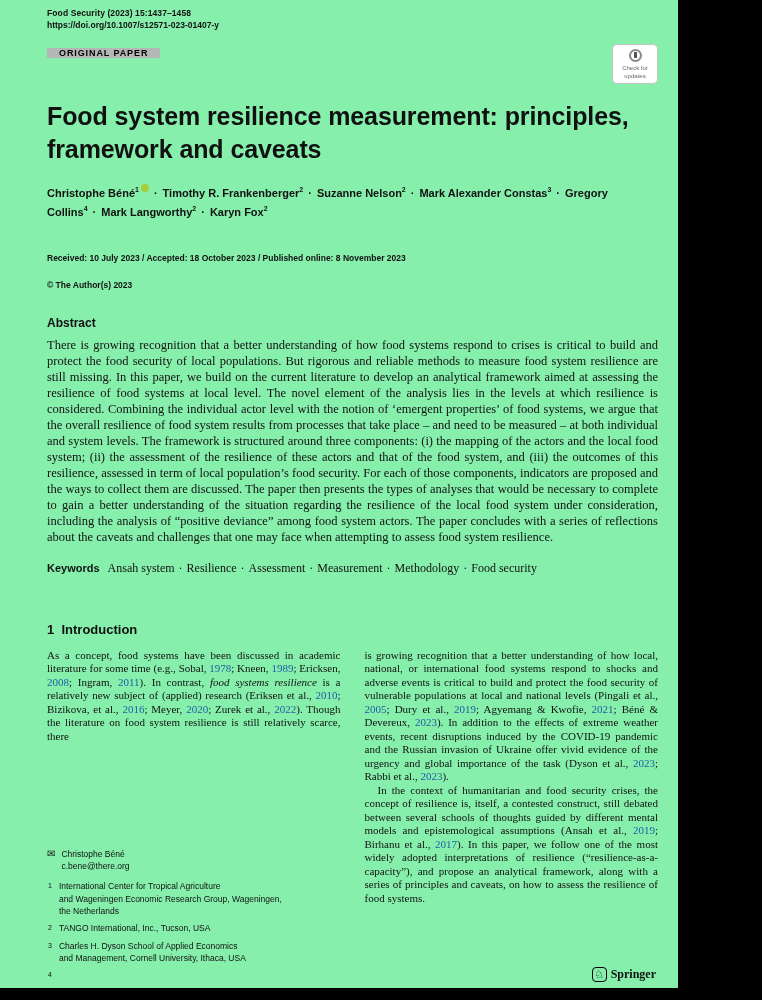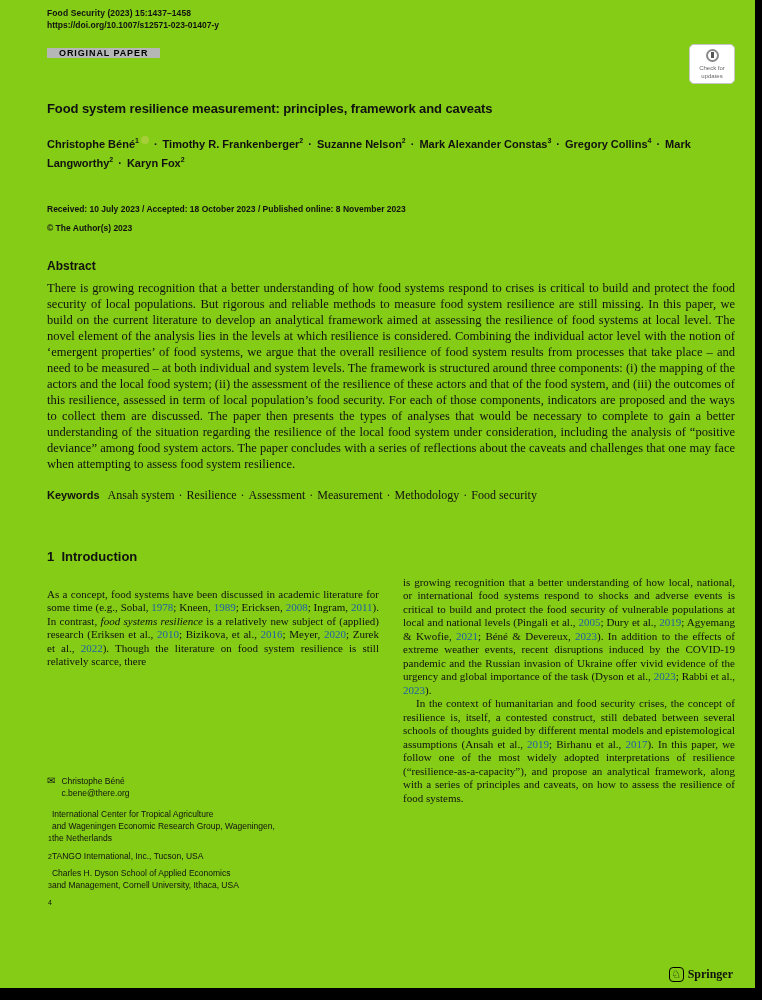--- a/index.html
+++ b/index.html
@@ -1,66 +1,66 @@
 <!DOCTYPE html>
 <html lang="en" style="--link: #1f5fa6; --badge-bg: #b5b6b6; --orcid: #a6ce39;"><head>
 <meta charset="utf-8">
 <style>
   * { margin:0; padding:0; box-sizing:border-box; }
   html,body { width:762px; height:1000px; }
   body { background:#000; position:relative; font-family:"Liberation Sans",sans-serif; color:#111; }
-  .sheet { position:absolute; top:0; left:0; width:755px; height:988px; background:#84cc16;
+  .sheet { position:absolute; top:0; left:0; width:678px; height:988px; background:#86efac;
            padding:8px 20px 0 47px; overflow:hidden; }
 
   .journal-ref { font-size:8.5px; font-weight:700; letter-spacing:.1px; }
   .doi { font-size:8.5px; font-weight:600; display:block; margin-top:2px; color:#111; text-decoration:none; }
 
   .badge-row { position:relative; margin-top:12px; height:22px; }
   .type-badge { display:inline-block; background:var(--badge-bg,#b5b6b6); color:#000; font-weight:700;
                 font-size:9px; letter-spacing:.9px; padding:0 12px; }
   .check-updates { position:absolute; right:0; top:2px; width:46px; border:1px solid #c6c6c6; border-radius:5px;
                    background:#fff; display:flex; flex-direction:column; align-items:center; padding:4px 2px 3px; cursor:pointer; }
   .cm-circle { width:13px; height:13px; border-radius:50%; border:2px solid #8a8a8a; position:relative; margin-bottom:2px; }
   .cm-circle::after { content:""; position:absolute; left:3px; top:1px; width:3px; height:6px; background:#555; }
   .cm-text { font-size:6px; color:#666; text-align:center; line-height:1.35; }
 
-  h1.title { font-size:13px; line-height:1.32; font-weight:700; margin-top:36px; max-width:628px; letter-spacing:-.1px; }
+  h1.title { font-size:25px; line-height:1.32; font-weight:700; margin-top:36px; max-width:628px; letter-spacing:-.1px; }
 
   .authors { margin-top:18px; font-size:11px; font-weight:700; line-height:1.75; max-width:688px; }
   .authors sup { font-size:7px; font-weight:700; }
   .sep { font-weight:700; margin:0 5px; }
   .orcid { display:inline-block; width:8px; height:8px; border-radius:50%; background:var(--orcid,#a6ce39);
            margin-left:2px; vertical-align:super; }
 
   .dates { margin-top:30px; font-size:8.5px; font-weight:700; }
-  .copyright { margin-top:9px; font-size:8.5px; font-weight:700; }
+  .copyright { margin-top:17px; font-size:8.5px; font-weight:700; }
 
   h2.abs { margin-top:26px; font-size:12px; font-weight:700; }
   .abstract { margin-top:7px; font-family:"Liberation Serif",serif; font-size:12.5px; line-height:16px;
               text-align:justify; hyphens:auto; }
 
   .keywords { margin-top:16px; font-size:12px; }
   .kw-label { font-weight:700; font-size:11px; margin-right:8px; }
   .kw-vals { font-family:"Liberation Serif",serif; }
   .kw-vals .sep { font-weight:400; margin:0 4px; }
 
   h2.sec { margin-top:46px; font-size:13px; font-weight:700; }
 
   .cols { margin-top:12px; display:flex; gap:24px; height:337px; }
   .col { width:332px; display:flex; flex-direction:column; }
-  .col.left { justify-content:space-between;margin-top:12px; }
+  .col.left { justify-content:space-between; }
   .body-p { font-family:"Liberation Serif",serif; font-size:11px; line-height:13.5px; text-align:justify; hyphens:auto; }
   .body-p.indent { text-indent:13px; }
   .cite { color:var(--link,#1f5fa6); cursor:pointer; }
 
   .footnotes { font-size:8.5px; line-height:1.45; }
   .corr { display:flex; gap:6px; margin-bottom:8px; }
   .env { font-size:10px; line-height:1.1; }
   .corr-email { display:block; color:#111; text-decoration:none; }
-  .affil { display:flex; margin-bottom:5px; padding-left:1px;align-items:flex-end; }
+  .affil { display:flex; gap:7px; margin-bottom:5px; padding-left:1px; }
   .affil-num { font-size:7px; padding-top:1px; }
   .affil-text { white-space:pre-line; max-width:252px; }
 
   .footer { position:absolute; right:22px; bottom:6px; }
   .springer { display:inline-flex; align-items:center; font-family:"Liberation Serif",serif; font-weight:700; font-size:12px; }
   .horse { width:15px; height:15px; border:1.3px solid #000; border-radius:4px; display:inline-flex; align-items:center;
            justify-content:center; font-size:11px; margin-right:4px; font-weight:400; }
 </style>
 </head>
 <body>

